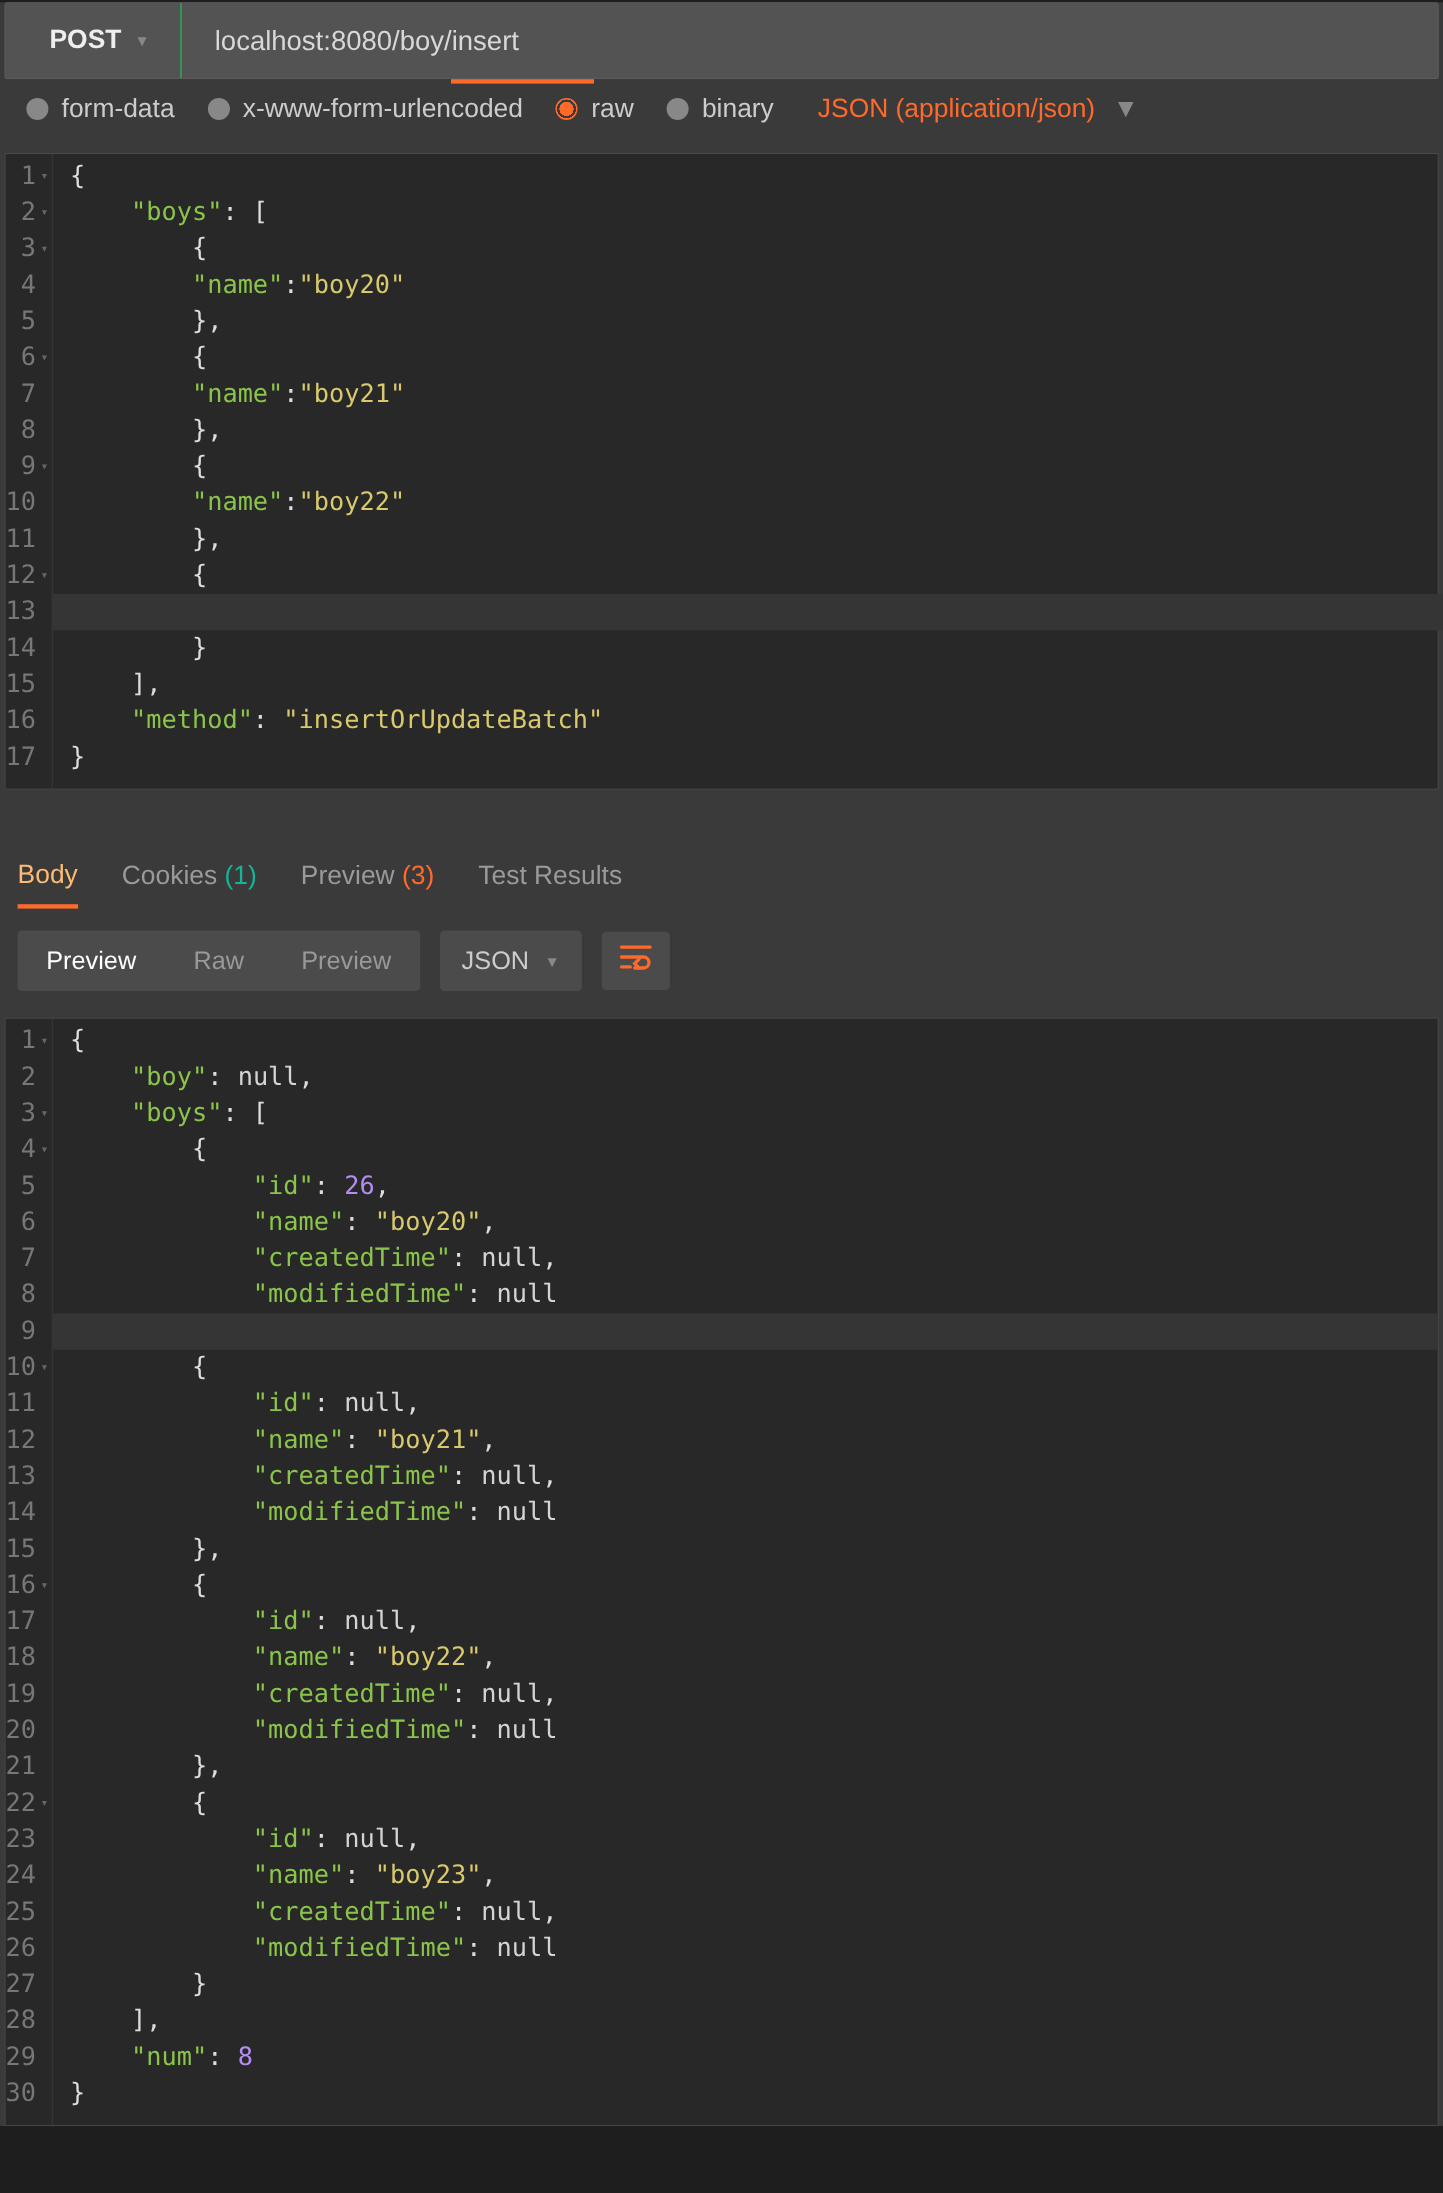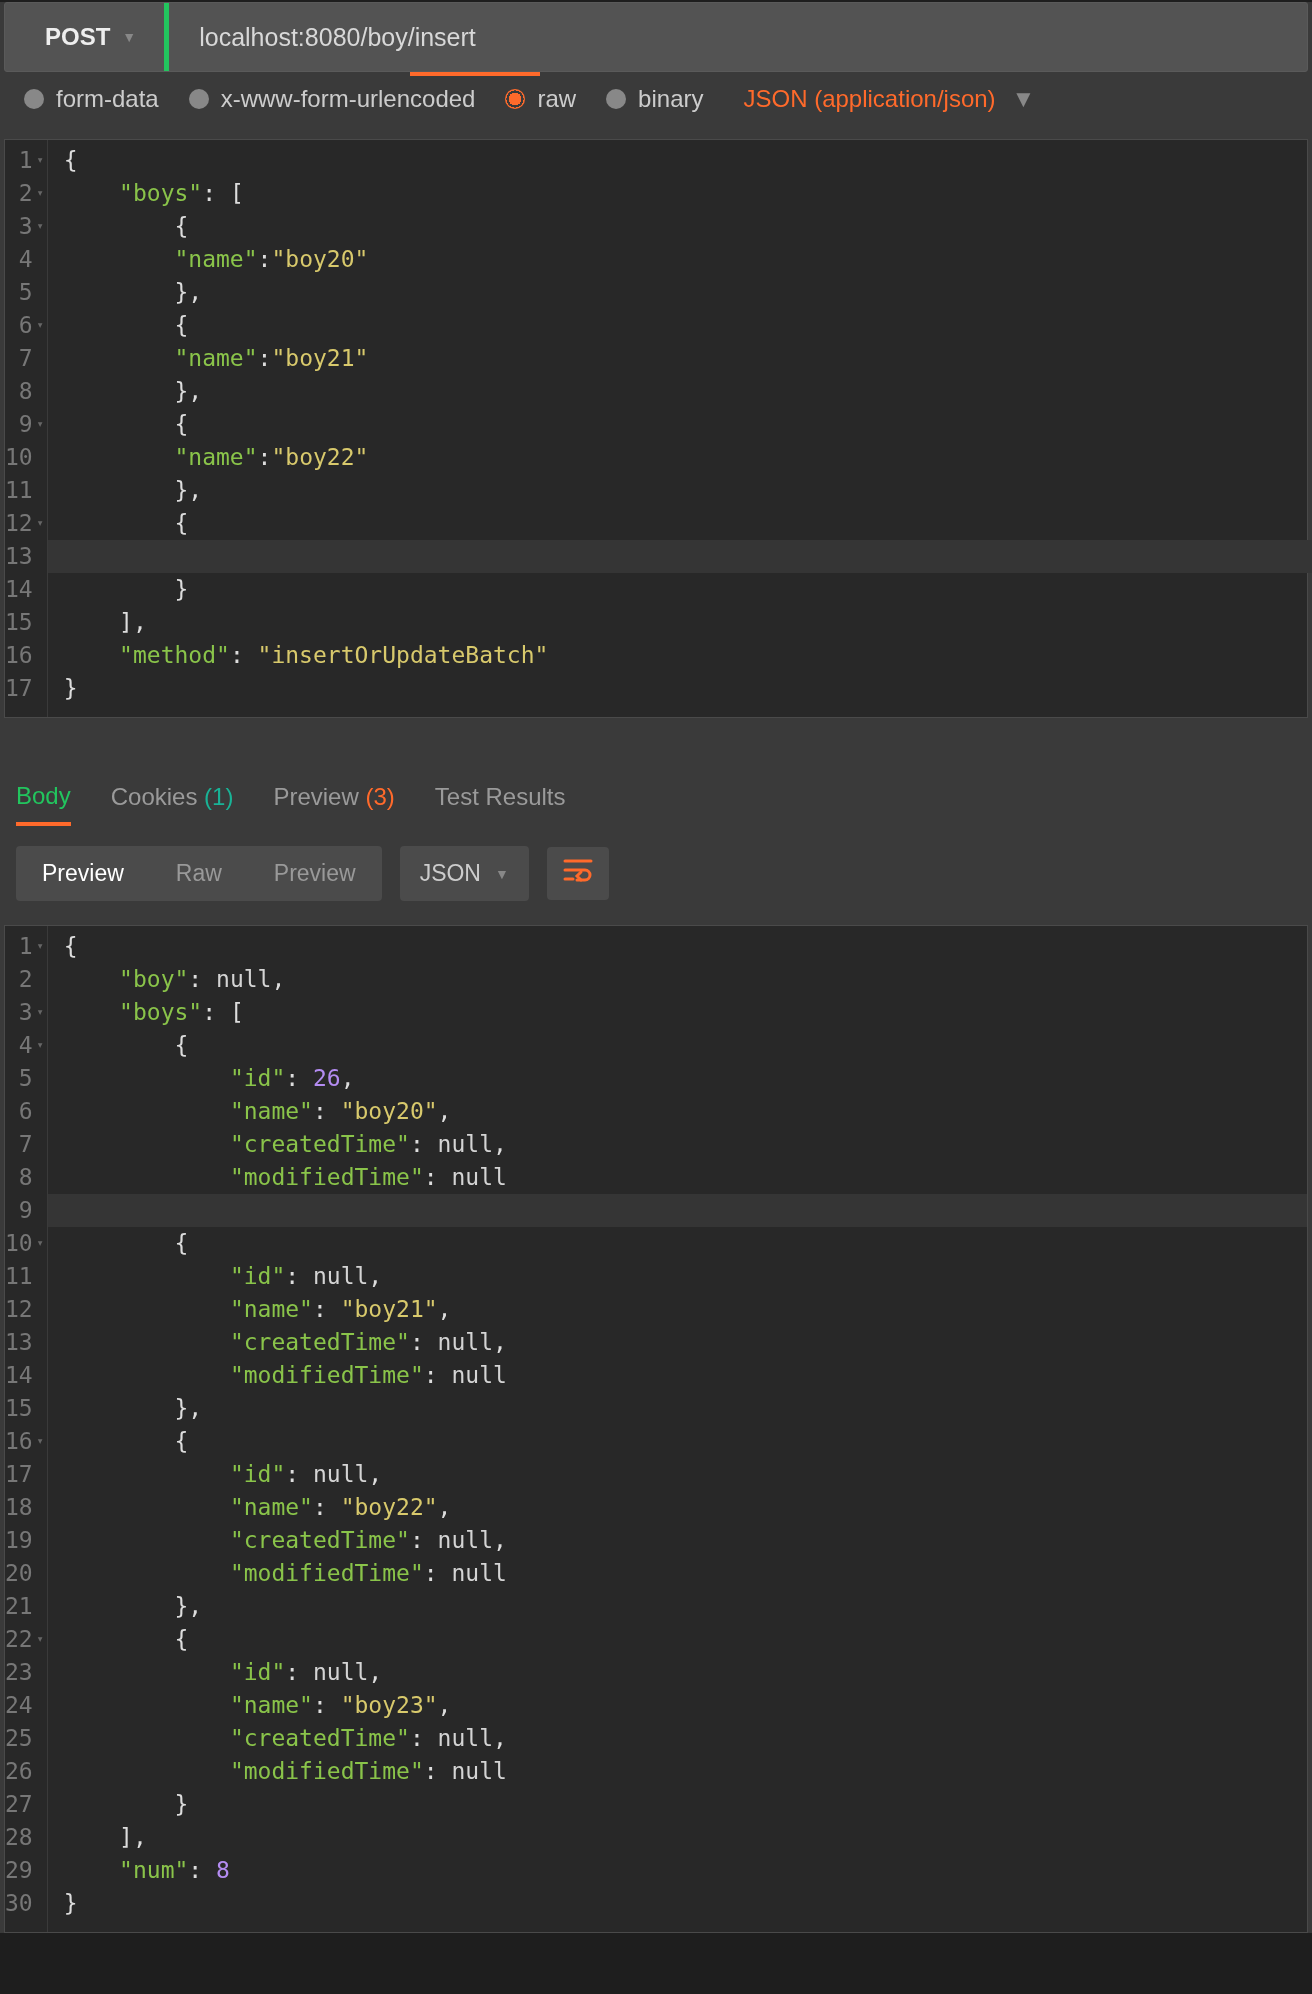--- a/index.html
+++ b/index.html
@@ -1,20 +1,20 @@
 <!DOCTYPE html>
 <html><head>
 <meta charset="utf-8">
 <style>
   * { margin:0; padding:0; box-sizing:border-box; }
   body { background:#1e1e1e; font-family:"Helvetica Neue",Arial,sans-serif; color:#ccc; width:1312px; }
   .panel { background:#3a3a3a; }
   
   .top-bar { display:flex; align-items:stretch; background:#535353; border:1px solid #5a5a5a; border-radius:3px; margin:2px 4px 0 4px; height:70px; }
-  .method { display:flex; align-items:center; gap:12px; padding:0 28px 0 40px; border-right:5px solid #22c55e; font-weight:bold; font-size:24px; color:#eee; cursor:pointer; }
+  .method { display:flex; align-items:center; gap:12px; padding:0 28px 0 40px; border-right:1px solid #22c55e; font-weight:bold; font-size:24px; color:#eee; cursor:pointer; }
   .method .chev { color:#888; font-size:14px; }
   .url { flex:1; display:flex; align-items:center; padding:0 30px; font-size:25px; color:#d8d8d8; background:transparent; border:none; outline:none; }
   
   .radio-row { display:flex; align-items:center; gap:30px; padding:13px 18px 22px 24px; font-size:24px; color:#ccc; background:#3a3a3a; position:relative; }
   .radio-row::before { content:""; position:absolute; top:0; left:410px; width:130px; height:4px; background:#ff6a2b; }
   .radio-item { display:flex; align-items:center; gap:12px; cursor:pointer; }
   .radio { width:20px; height:20px; border-radius:50%; background:#888; flex-shrink:0; }
   .radio.on { background:radial-gradient(circle,#ff6a2b 0 45%,#3a3a3a 46% 60%,#ff6a2b 61% 100%); }
   .json-sel { color:#ff6a2b; display:flex; align-items:flex-start; gap:16px; margin-left:10px; cursor:pointer; }
   .json-sel .chev { color:#888; }
@@ -27,21 +27,21 @@
   .code .hl { position:absolute; left:-16px; right:-800px; height:33px; background:#353535; z-index:0; }
   .code .row { position:relative; z-index:1; }
   .s-key { color:#8ac44a; }
   .s-str { color:#d8c96c; }
   .s-num { color:#b48cf2; }
   .s-pun { color:#ddd; }
   .s-lit { color:#d4d4d4; }
   
   .resp-tabs { display:flex; align-items:center; gap:40px; padding:28px 16px 14px 16px; font-size:24px; background:#3a3a3a; }
   .resp-tab { color:#9a9a9a; cursor:pointer; }
-  .resp-tab.active { color:#22c55e; border-bottom:4px solid #ff6a2b; padding-bottom:12px; margin-bottom:-14px; }
+  .resp-tab.active { color:#fdba74; border-bottom:4px solid #ff6a2b; padding-bottom:12px; margin-bottom:-14px; }
   .count1 { color:#19b396; }
   .count3 { color:#ff6a2b; }
   .resp-toolbar { display:flex; align-items:center; gap:18px; padding:20px 16px; background:#3a3a3a; font-size:23px; }
   .seg { display:flex; background:#4b4b4b; border-radius:4px; overflow:hidden; }
   .seg .btn { padding:14px 26px; color:#999; cursor:pointer; }
   .seg .btn.active { color:#fff; }
   .pill { background:#4b4b4b; border-radius:4px; padding:14px 20px; display:flex; align-items:center; gap:14px; color:#ccc; cursor:pointer; }
   .pill .chev { color:#888; font-size:14px; }
   .wrap-btn { background:#4b4b4b; border-radius:4px; padding:10px 16px; cursor:pointer; color:#ff6a2b; font-size:26px; }
   .spacer { height:36px; background:#3a3a3a; }

